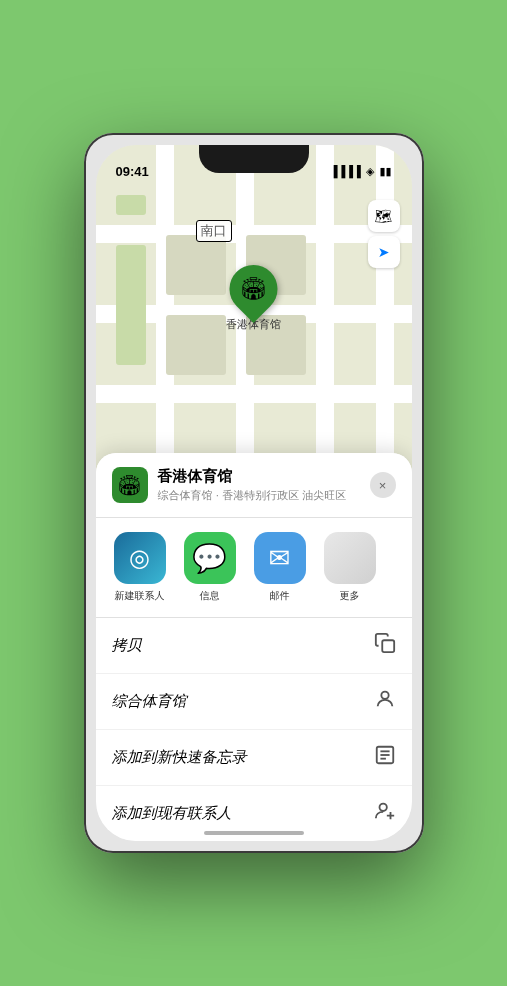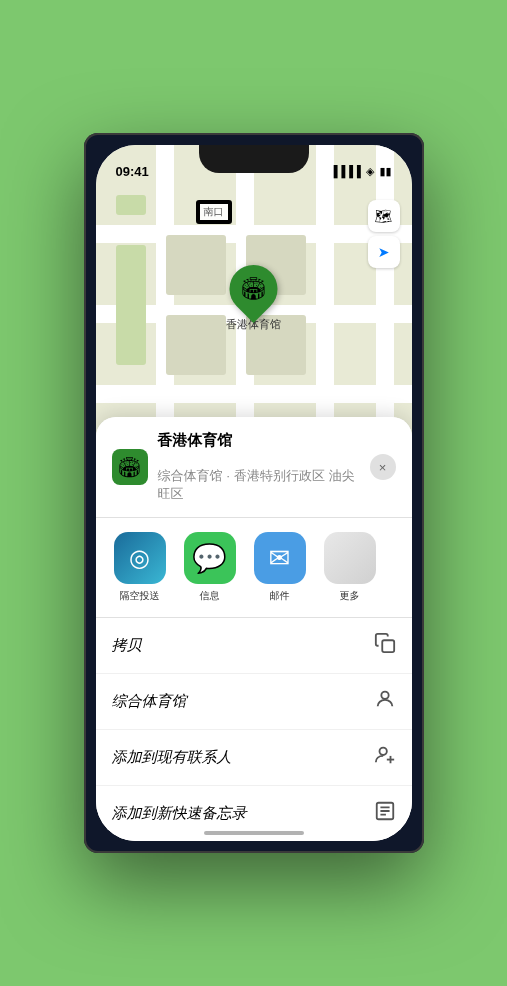--- a/index.html
+++ b/index.html
@@ -7,22 +7,22 @@
       background: #7dc86e;
       display: flex;
       justify-content: center;
       align-items: center;
       min-height: 100vh;
       font-family: -apple-system, 'PingFang SC', 'Helvetica Neue', sans-serif;
     }
     .phone-frame {
       width: 340px;
       height: 720px;
-      background: #0f172a;
-      border-radius: 14px;
+      background: #e5e5e5;
+      border-radius: 29px;
       padding: 12px;
       box-shadow: 0 30px 80px rgba(0,0,0,0.5), inset 0 0 0 2px #3a3a3a;
       position: relative;
     }
     .phone-screen {
       width: 100%;
       height: 100%;
       background: #e8e8e8;
       border-radius: 40px;
       overflow: hidden;
@@ -93,26 +93,27 @@
       background: #d6d8c0;
       border-radius: 3px;
     }
     .map-green {
       position: absolute;
       background: #c8dba8;
       border-radius: 3px;
     }
     .map-label {
       position: absolute;
-      font-size: 10px;
+      font-size: 13px;
       color: #555;
       background: rgba(255,255,255,0.9);
       padding: 1px 4px;
       border-radius: 3px;
-      border: 4px solid #000000;
+      border: 1px solid #000000;
+      margin-top: 20px;
     }
     
     .map-controls {
       position: absolute;
       top: 55px;
       right: 12px;
       z-index: 10;
     }
     .map-btn {
       width: 32px;
@@ -192,23 +193,23 @@
     }
     .location-info {
       flex: 1;
     }
     .location-name {
       font-size: 15px;
       font-weight: 600;
       color: #000;
     }
     .location-sub {
-      font-size: 13px;
+      font-size: 11px;
       color: #888;
-      margin-top: 17px;
+      margin-top: 2px;
     }
     .close-btn {
       width: 26px;
       height: 26px;
       background: #e0e0e0;
       border-radius: 50%;
       display: flex;
       align-items: center;
       justify-content: center;
       font-size: 13px;
@@ -378,21 +379,21 @@
           <span>×</span>
         </div>
       </div>
 
       <div class="share-row">
 
         <div class="share-item">
           <div class="share-icon airdrop">
             <span style="color:white; font-size:24px;">◎</span>
           </div>
-          <span class="share-label">隔空投送</span>
+          <span class="share-label">新建联系人</span>
         </div>
 
         <div class="share-item">
           <div class="share-icon message">
             <span style="color:white; font-size:28px;">💬</span>
           </div>
           <span class="share-label">信息</span>
         </div>
 
         <div class="share-item">
@@ -422,46 +423,46 @@
             </svg>
           </span>
         </div>
 
         <div class="action-item">
           <span class="action-text">综合体育馆</span>
           <span class="action-icon">
             <svg width="22" height="22" viewBox="0 0 24 24" fill="none" stroke="#555" stroke-width="2">
               <circle cx="12" cy="8" r="4"></circle>
               <path d="M4 20c0-4 3.6-7 8-7s8 3 8 7"></path>
+            </svg>
+          </span>
+        </div>
+
+        <div class="action-item">
+          <span class="action-text">添加到新快速备忘录</span>
+          <span class="action-icon">
+            <svg width="22" height="22" viewBox="0 0 24 24" fill="none" stroke="#555" stroke-width="2">
+              <rect x="3" y="3" width="18" height="18" rx="2"></rect>
+              <line x1="7" y1="8" x2="17" y2="8"></line>
+              <line x1="7" y1="12" x2="17" y2="12"></line>
+              <line x1="7" y1="16" x2="13" y2="16"></line>
             </svg>
           </span>
         </div>
 
         <div class="action-item">
           <span class="action-text">添加到现有联系人</span>
           <span class="action-icon">
             <svg width="22" height="22" viewBox="0 0 24 24" fill="none" stroke="#555" stroke-width="2">
               <circle cx="10" cy="8" r="4"></circle>
               <path d="M2 20c0-4 3.1-7 8-7"></path>
               <line x1="18" y1="13" x2="18" y2="21"></line>
               <line x1="14" y1="17" x2="22" y2="17"></line>
             </svg>
           </span>
         </div>
 
-        <div class="action-item">
-          <span class="action-text">添加到新快速备忘录</span>
-          <span class="action-icon">
-            <svg width="22" height="22" viewBox="0 0 24 24" fill="none" stroke="#555" stroke-width="2">
-              <rect x="3" y="3" width="18" height="18" rx="2"></rect>
-              <line x1="7" y1="8" x2="17" y2="8"></line>
-              <line x1="7" y1="12" x2="17" y2="12"></line>
-              <line x1="7" y1="16" x2="13" y2="16"></line>
-            </svg>
-          </span>
-        </div>
-
       </div>
 
       <div class="home-indicator"></div>
     </div>
   </div>
 </div>
 
 </body></html>

